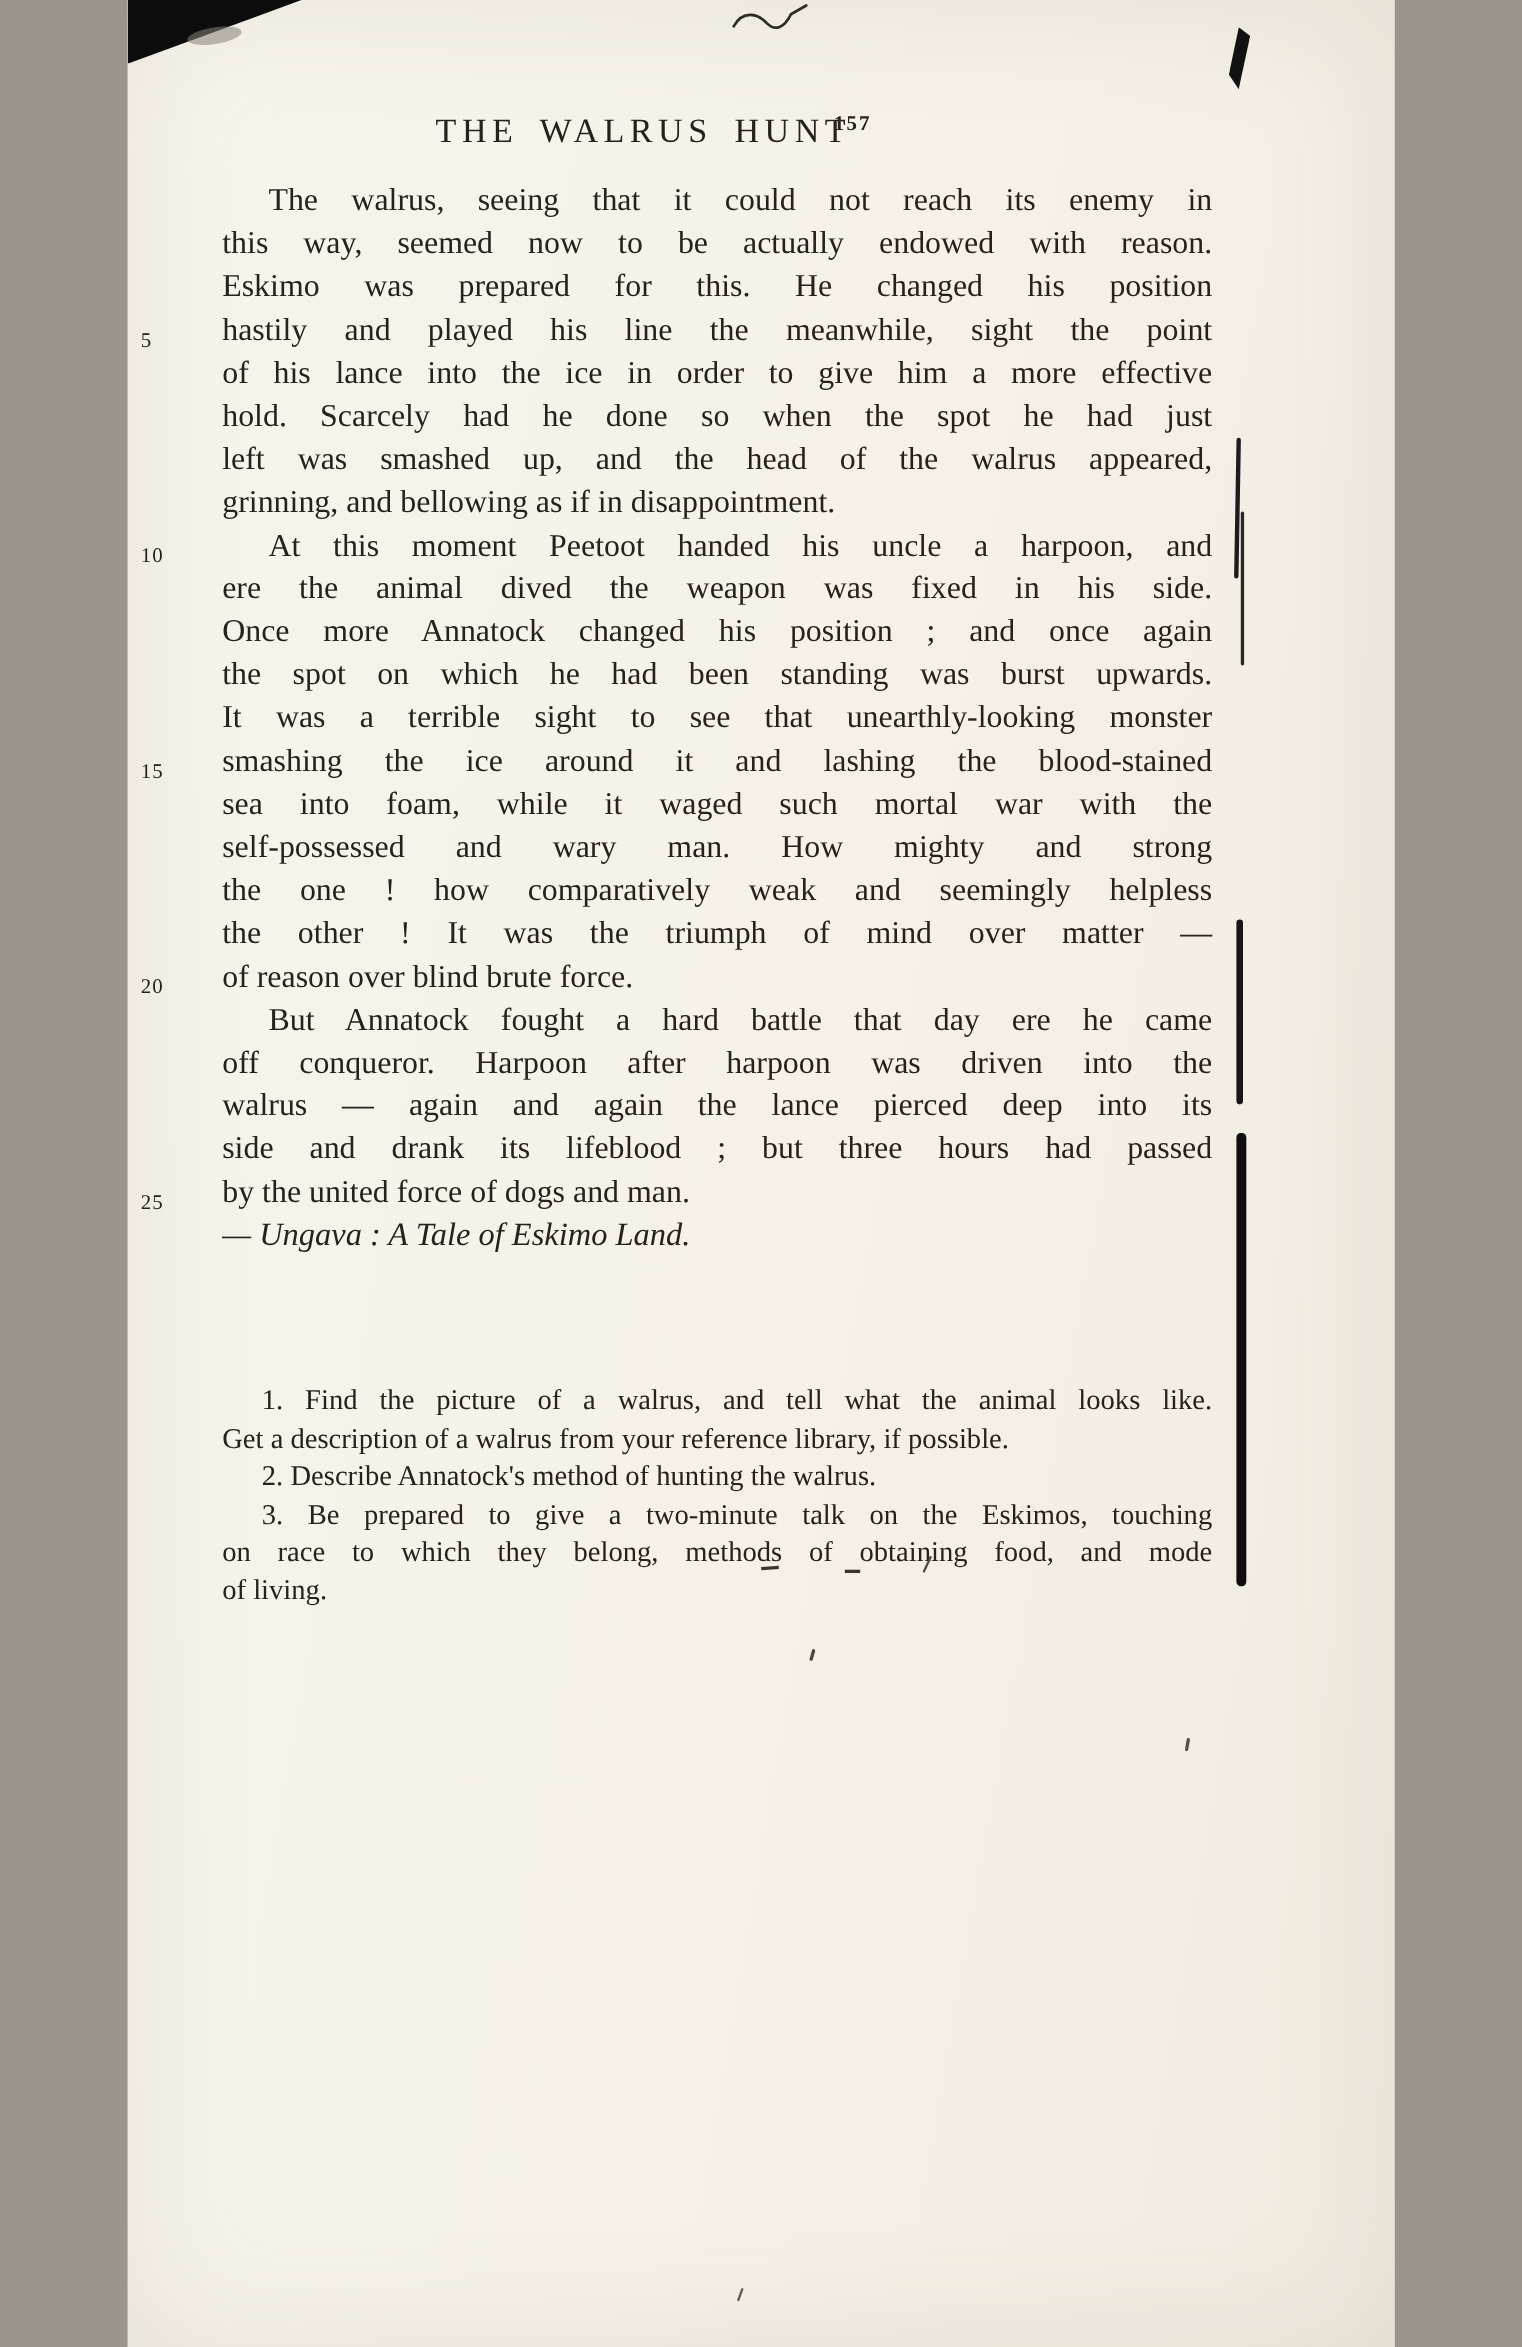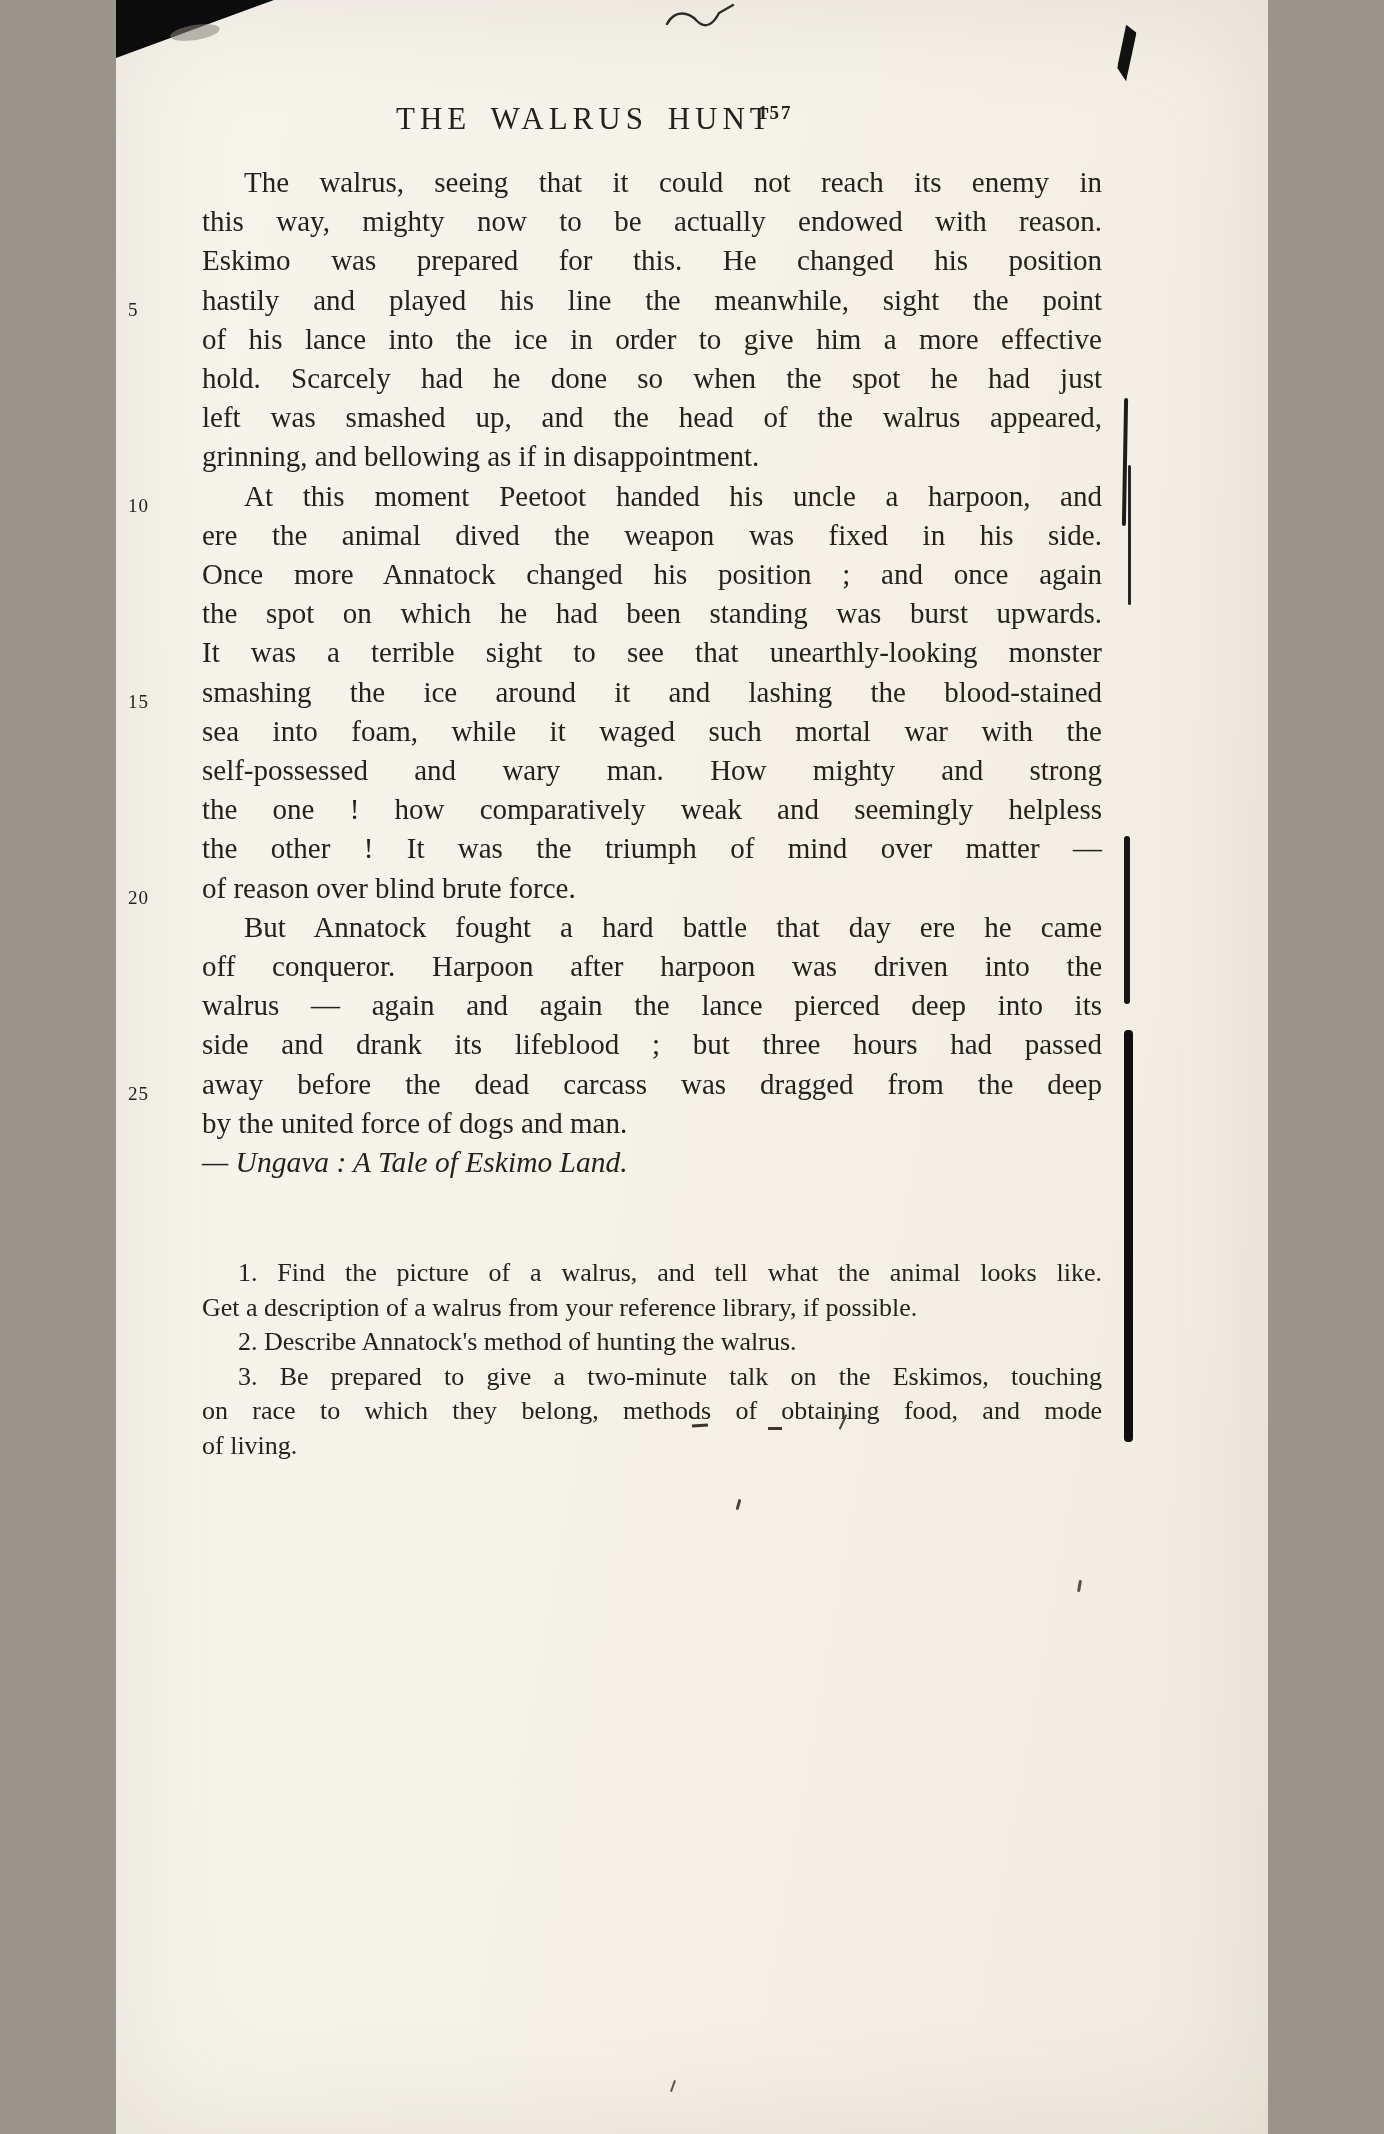--- a/index.html
+++ b/index.html
@@ -76,21 +76,21 @@
 <div class="page">
 
   <div class="header">
     <span class="title">THE WALRUS HUNT</span>
     <span class="folio">157</span>
   </div>
 
   <div class="body-text">
     <div>
         <div class="tline indent"><span class="ltext">The walrus, seeing that it could not reach its enemy in</span></div>
-        <div class="tline"><span class="ltext">this way, mighty now to be actually endowed with reason.</span></div>
+        <div class="tline"><span class="ltext">this way, seemed now to be actually endowed with reason.</span></div>
         <div class="tline"><span class="ltext">Eskimo was prepared for this. He changed his position</span></div>
         <div class="tline"><span class="lnum">5</span><span class="ltext">hastily and played his line the meanwhile, sight the point</span></div>
         <div class="tline"><span class="ltext">of his lance into the ice in order to give him a more effective</span></div>
         <div class="tline"><span class="ltext">hold. Scarcely had he done so when the spot he had just</span></div>
         <div class="tline"><span class="ltext">left was smashed up, and the head of the walrus appeared,</span></div>
         <div class="tline last"><span class="ltext">grinning, and bellowing as if in disappointment.</span></div>
         <div class="tline indent"><span class="lnum">10</span><span class="ltext">At this moment Peetoot handed his uncle a harpoon, and</span></div>
         <div class="tline"><span class="ltext">ere the animal dived the weapon was fixed in his side.</span></div>
         <div class="tline"><span class="ltext">Once more Annatock changed his position ; and once again</span></div>
         <div class="tline"><span class="ltext">the spot on which he had been standing was burst upwards.</span></div>
@@ -98,21 +98,21 @@
         <div class="tline"><span class="lnum">15</span><span class="ltext">smashing the ice around it and lashing the blood-stained</span></div>
         <div class="tline"><span class="ltext">sea into foam, while it waged such mortal war with the</span></div>
         <div class="tline"><span class="ltext">self-possessed and wary man. How mighty and strong</span></div>
         <div class="tline"><span class="ltext">the one ! how comparatively weak and seemingly helpless</span></div>
         <div class="tline"><span class="ltext">the other ! It was the triumph of mind over matter —</span></div>
         <div class="tline last"><span class="lnum">20</span><span class="ltext">of reason over blind brute force.</span></div>
         <div class="tline indent"><span class="ltext">But Annatock fought a hard battle that day ere he came</span></div>
         <div class="tline"><span class="ltext">off conqueror. Harpoon after harpoon was driven into the</span></div>
         <div class="tline"><span class="ltext">walrus — again and again the lance pierced deep into its</span></div>
         <div class="tline"><span class="ltext">side and drank its lifeblood ; but three hours had passed</span></div>
-        <div class="tline"><span class="lnum">25</span><span class="ltext">away before the dead carcass was dragged from the deep</span></div>
+        <div class="tline"><span class="lnum">25</span></div>
         <div class="tline last"><span class="ltext">by the united force of dogs and man.</span></div>
       </div>
     <div class="attribution">— Ungava : A Tale of Eskimo Land.</div>
   </div>
 
   <div class="questions">
     <div>
         <div class="tline indent"><span class="ltext">1. Find the picture of a walrus, and tell what the animal looks like.</span></div>
         <div class="tline last"><span class="ltext">Get a description of a walrus from your reference library, if possible.</span></div>
         <div class="tline indent last"><span class="ltext">2. Describe Annatock's method of hunting the walrus.</span></div>

